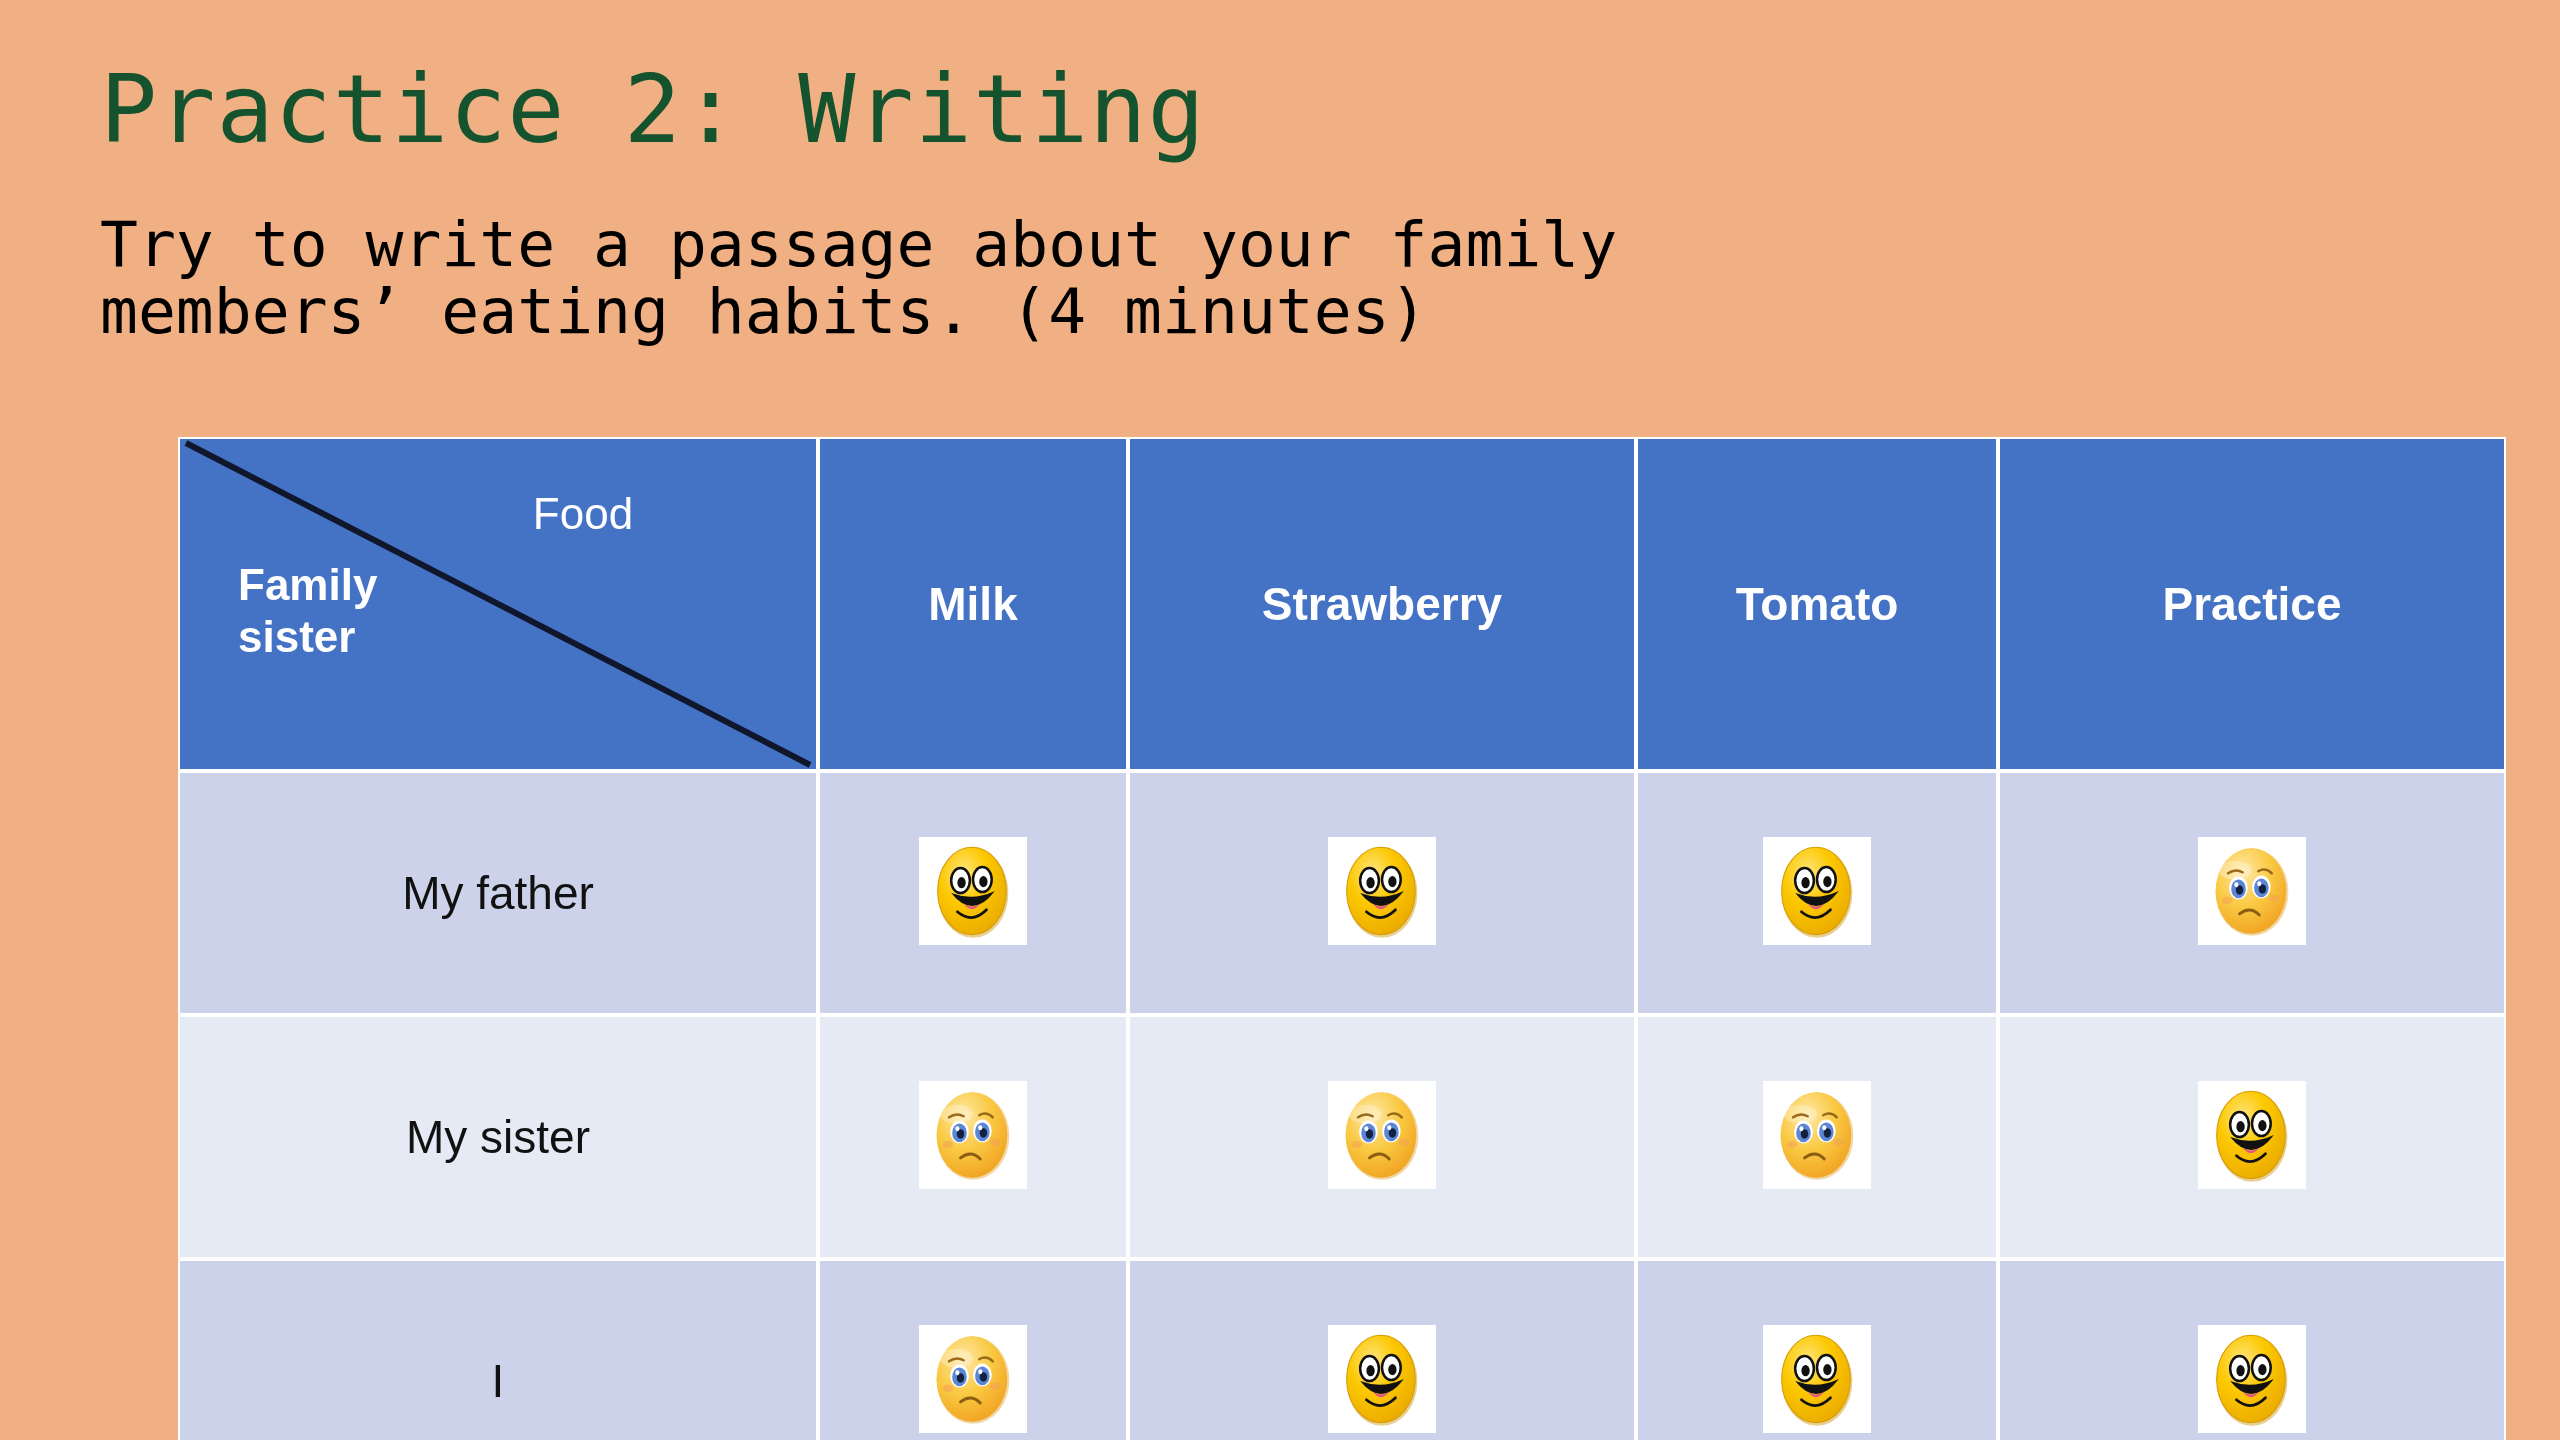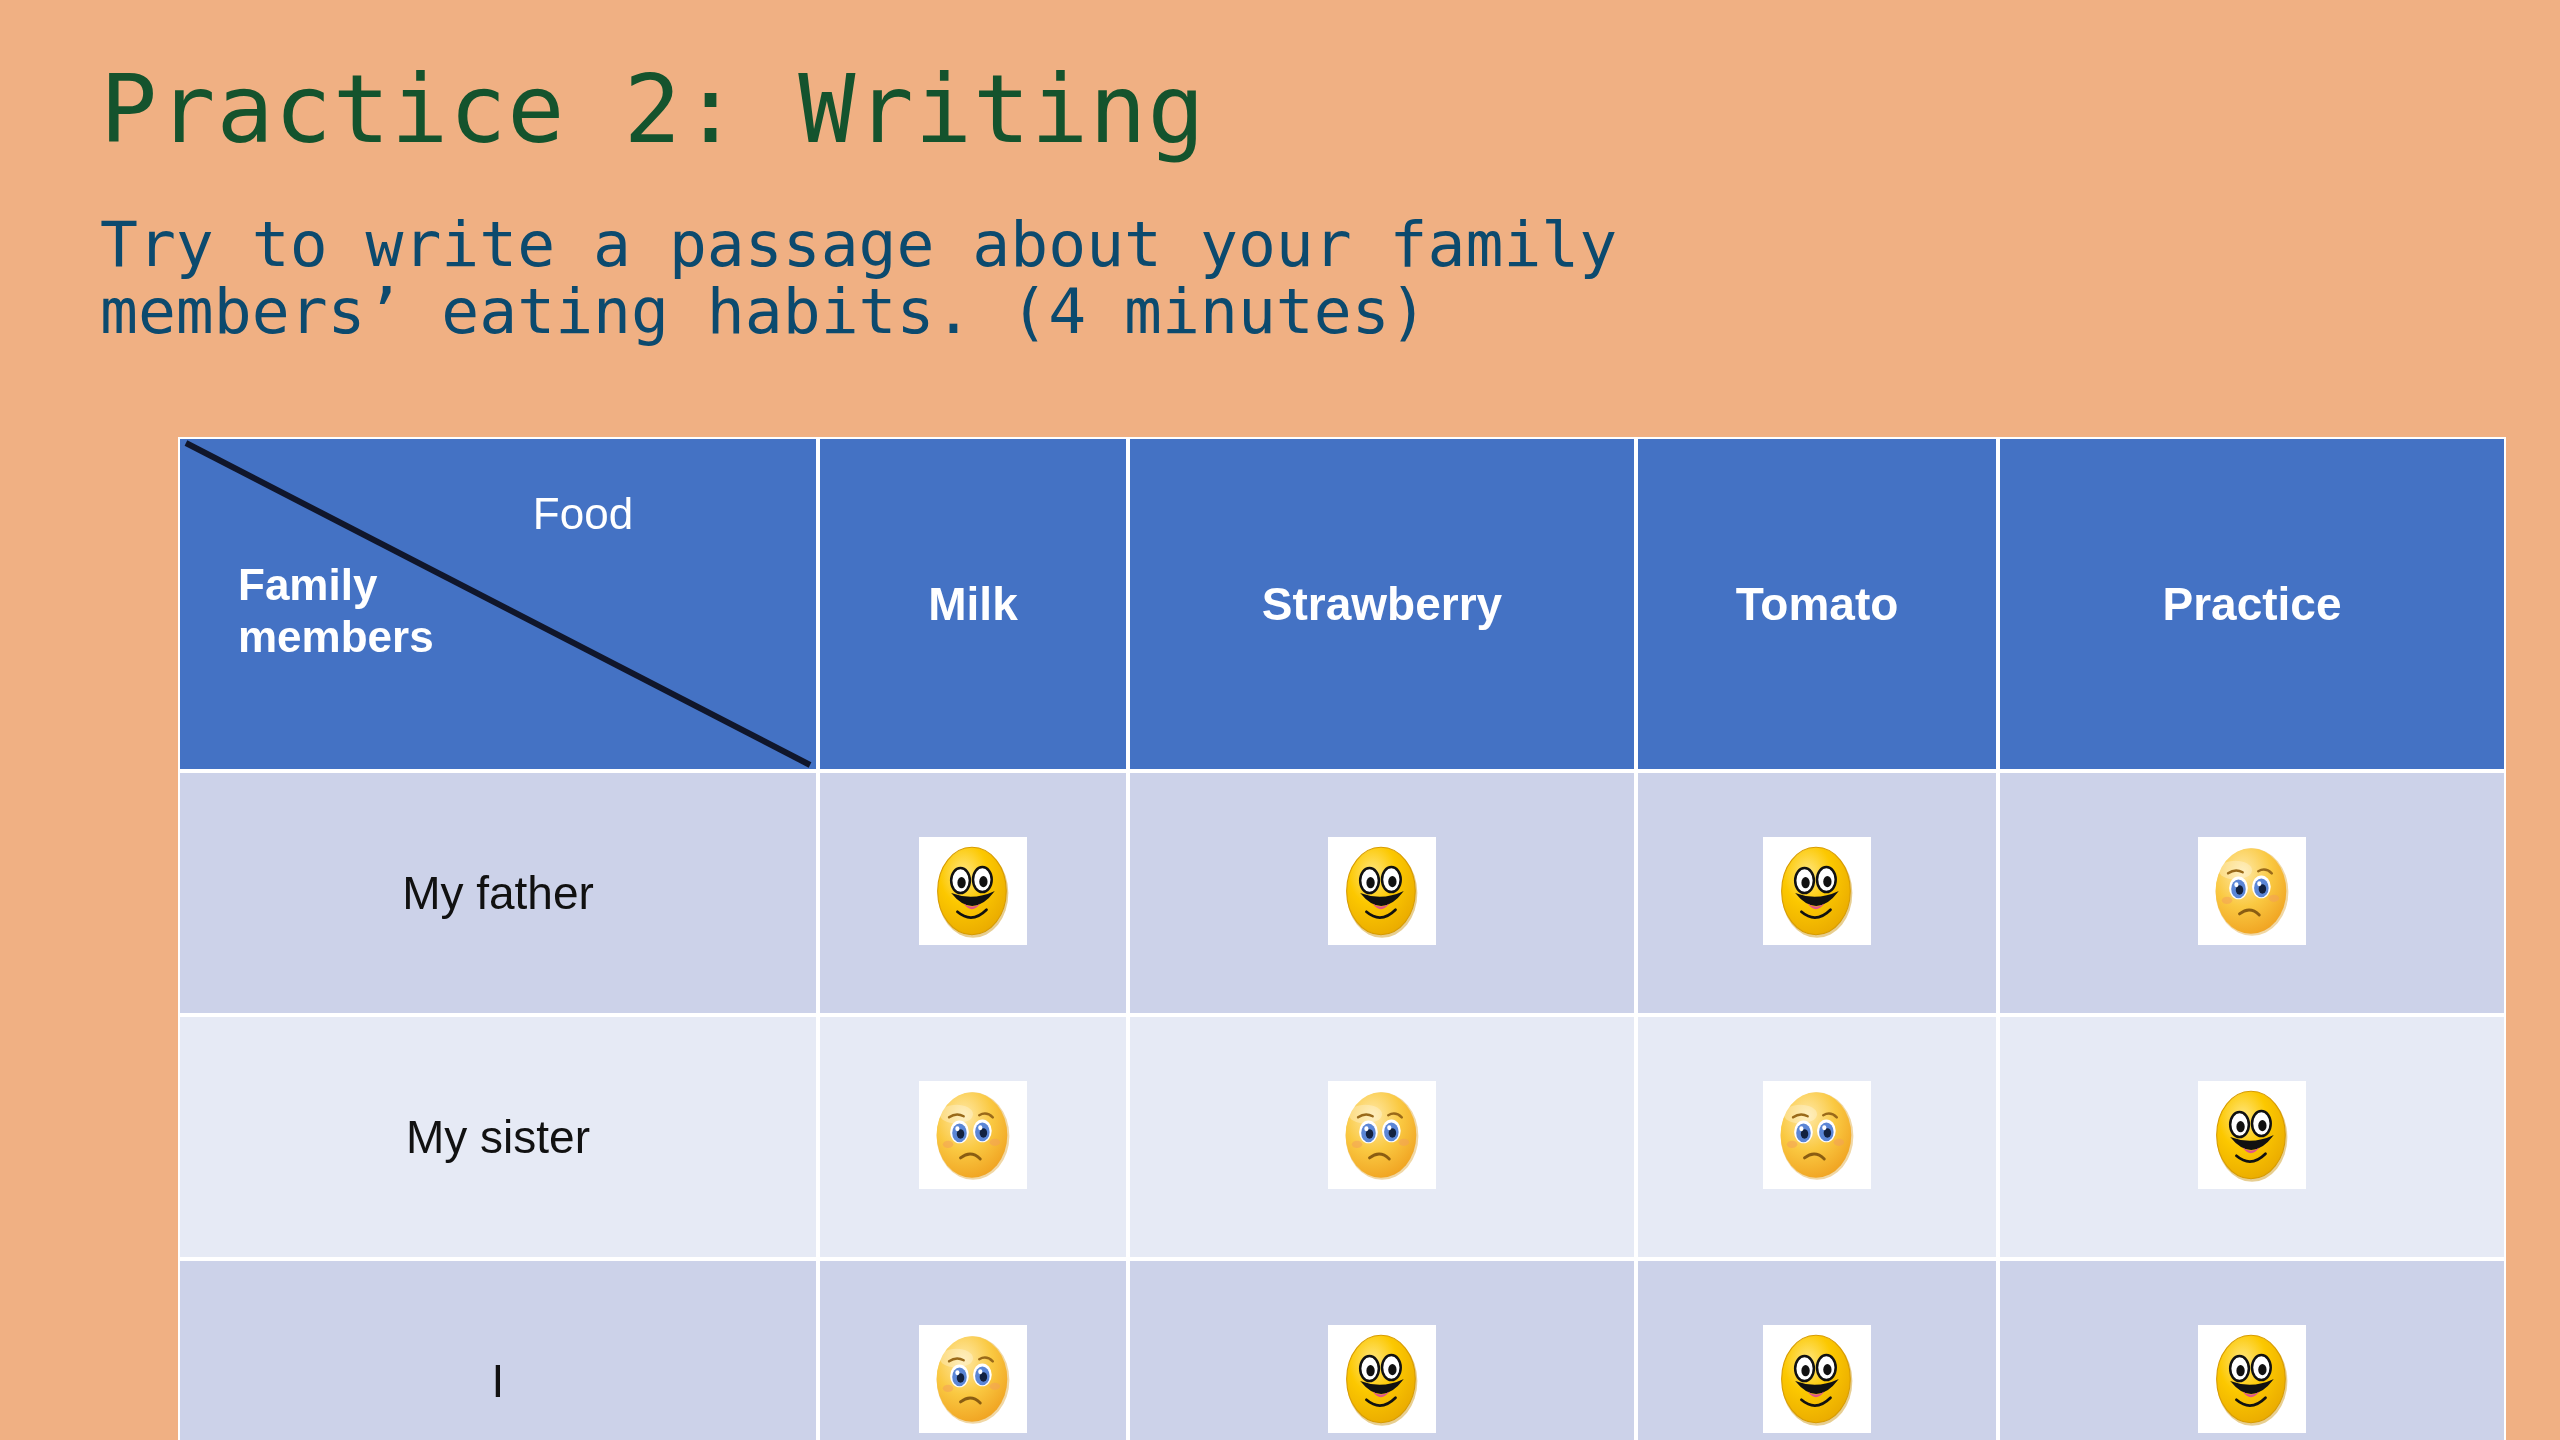--- a/index.html
+++ b/index.html
@@ -14,21 +14,21 @@
     position:absolute;left:100px;top:62px;
     font-family:"DejaVu Sans Mono","Liberation Mono",monospace;
     font-size:95px;line-height:1.0;
     color:#14532d;font-weight:400;letter-spacing:1px;
     white-space:nowrap;
   }
   .subtitle{
     position:absolute;left:100px;top:212px;
     font-family:"DejaVu Sans Mono","Liberation Mono",monospace;
     font-size:63px;line-height:1.06;
-    color:#0c4a6e;font-weight:400;
+    color:#000000;font-weight:400;
     white-space:pre;
   }
   .table-wrap{
     position:absolute;left:178px;top:437px;
     width:2328px;
   }
   table.grid{
     border-collapse:separate;border-spacing:0;
     width:2328px;table-layout:fixed;
     background:#ffffff;
@@ -119,21 +119,21 @@
         <col class="c4">
     </colgroup>
     <thead>
       <tr>
         <td class="corner">
           <svg class="diag" viewBox="0 0 640 330" preserveAspectRatio="none">
             <line x1="6" y1="4" x2="634" y2="326" stroke="#10162b" stroke-width="6"></line>
           </svg>
           <div class="food">Food</div>
           <div class="fam">Family
-members</div>
+sister</div>
         </td>
         <td>Milk</td>
         <td>Strawberry</td>
         <td>Tomato</td>
         <td>Practice</td>
       </tr>
     </thead>
     <tbody>
       <tr class="r0">
         <td class="rowlabel">My father</td>

